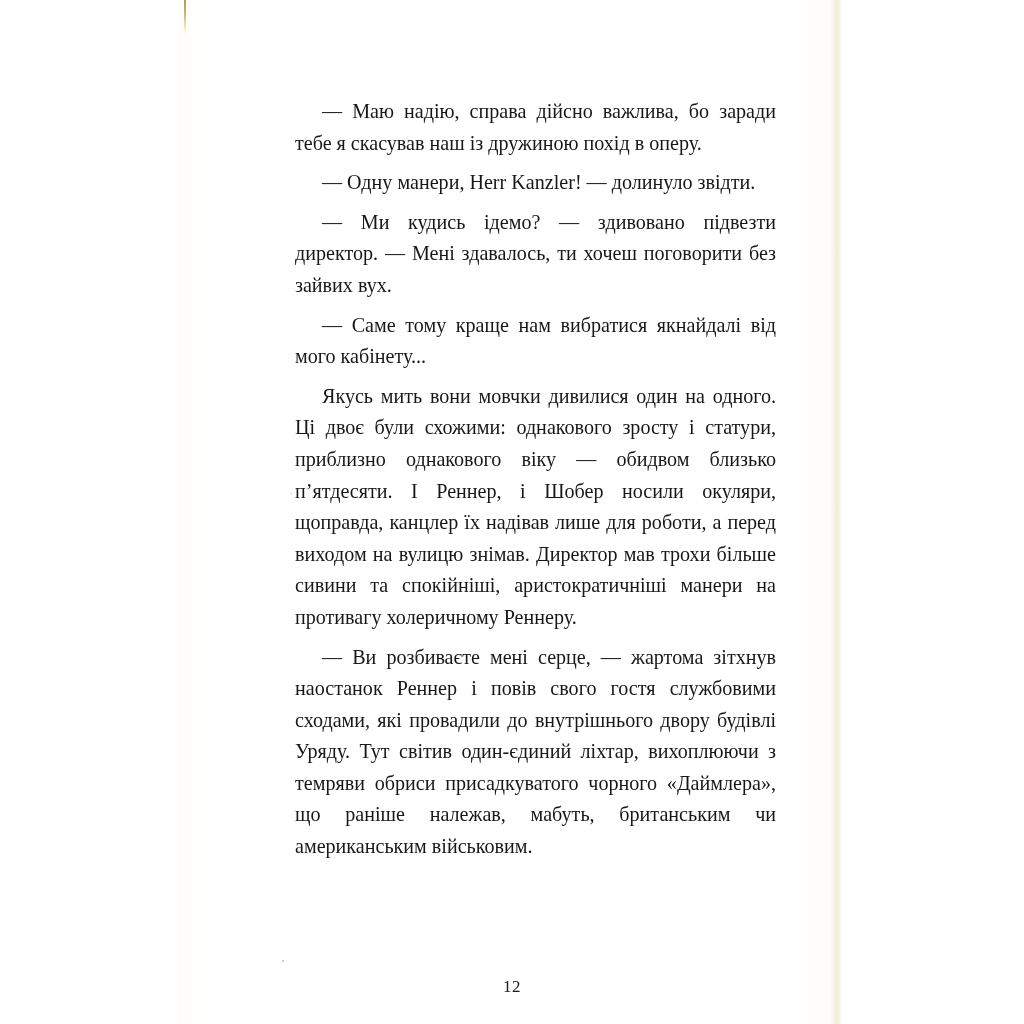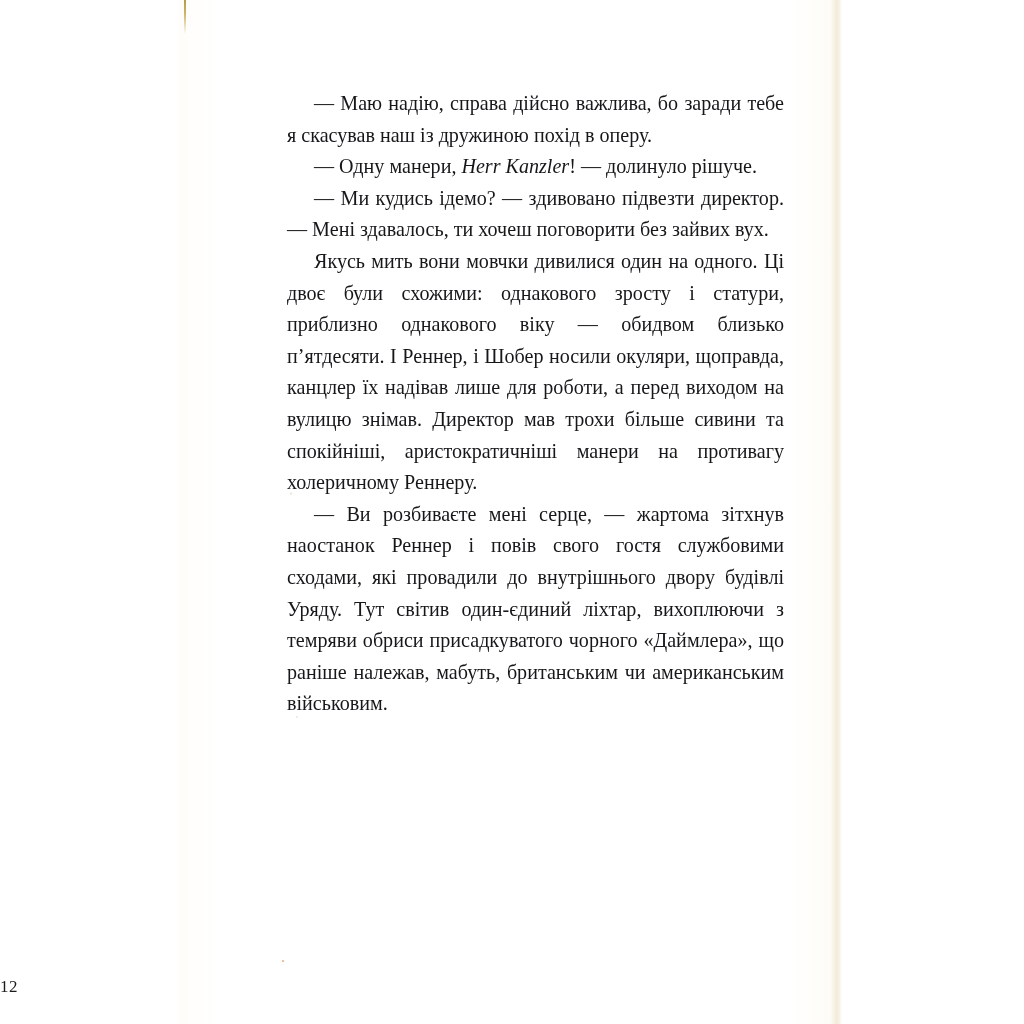--- a/index.html
+++ b/index.html
@@ -70,40 +70,40 @@
     width: 497px;
     color: #17171a;
     font-size: 20.1px;
     line-height: 31.6px;
     text-align: justify;
     text-justify: inter-word;
     -webkit-font-smoothing: antialiased;
   }
 
   #text-block p {
-    margin: 0;
+    margin: 8px;
     text-indent: 27px;
     hyphens: manual;
   }
 
   
   #text-block p {
     text-align-last: left;
   }
 
   .ital {
-    font-style: italic;
   }
 
   
   #folio {
     position: absolute;
     left: 0;
     top: 977px;
     width: 1024px;
+    text-align: center;
     color: #1b1b1e;
     font-family: "Liberation Serif", "DejaVu Serif", serif;
     font-size: 17px;
     letter-spacing: 0.4px;
   }
 
   
   .speckle {
     position: absolute;
     background: #d9cfb4;
@@ -122,24 +122,25 @@
 
   <div class="speckle" style="left:296px; top:716px; width:2px; height:2px;"></div>
   <div class="speckle" style="left:290px; top:492px; width:2px; height:3px;"></div>
   <div class="speckle" style="left:282px; top:960px; width:2px; height:2px; background:#c9713a; opacity:.6;"></div>
 
   <div id="text-block">
 
     <p>— Маю надію, справа дійсно важлива, бо заради тебе я скасував наш із дружиною похід в оперу.</p>
 
 
-    <p><span>— Одну манери, </span><span class="ital">Herr Kanzler</span><span>! — долинуло рішуче.</span></p>
+    <p><span>— Одну манери, </span><span class="ital">Herr Kanzler</span><span>! — долинуло звідти.</span></p>
 
     <p>— Ми кудись ідемо? — здивовано підвезти директор. — Мені здавалось, ти хочеш поговорити без зайвих вух.</p>
 
+    <p>— Саме тому краще нам вибратися якнайдалі від мого кабінету...</p>
 
     <p>Якусь мить вони мовчки дивилися один на одного. Ці двоє були схожими: однакового зросту і статури, приблизно однакового віку — обидвом близько п’ятдесяти. І Реннер, і Шобер носили окуляри, щоправда, канцлер їх надівав лише для роботи, а перед виходом на вулицю знімав. Директор мав трохи більше сивини та спокійніші, аристократичніші манери на противагу холеричному Реннеру.</p>
 
 
     <p>— Ви розбиваєте мені серце, — жартома зітхнув наостанок Реннер і повів свого гостя службовими сходами, які провадили до внутрішнього двору будівлі Уряду. Тут світив один-єдиний ліхтар, вихоплюючи з темряви обриси присадкуватого чорного «Даймлера», що раніше належав, мабуть, британським чи американським військовим.</p>
 
   </div>
 
   <div id="folio">12</div>
 

